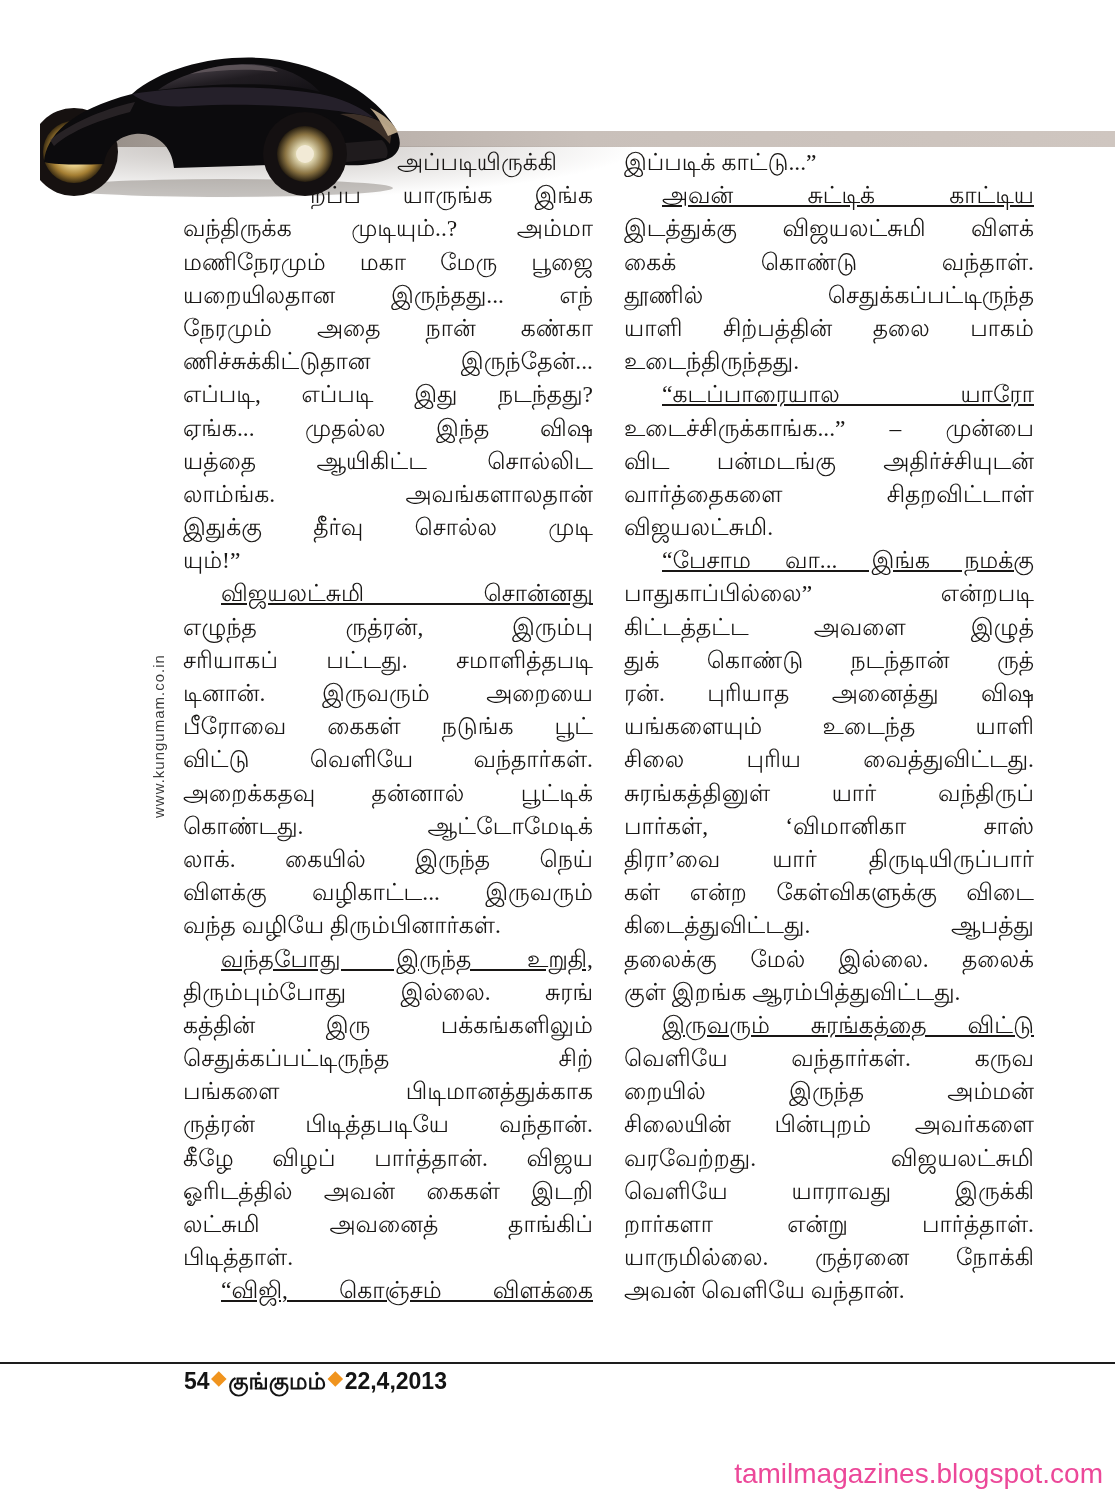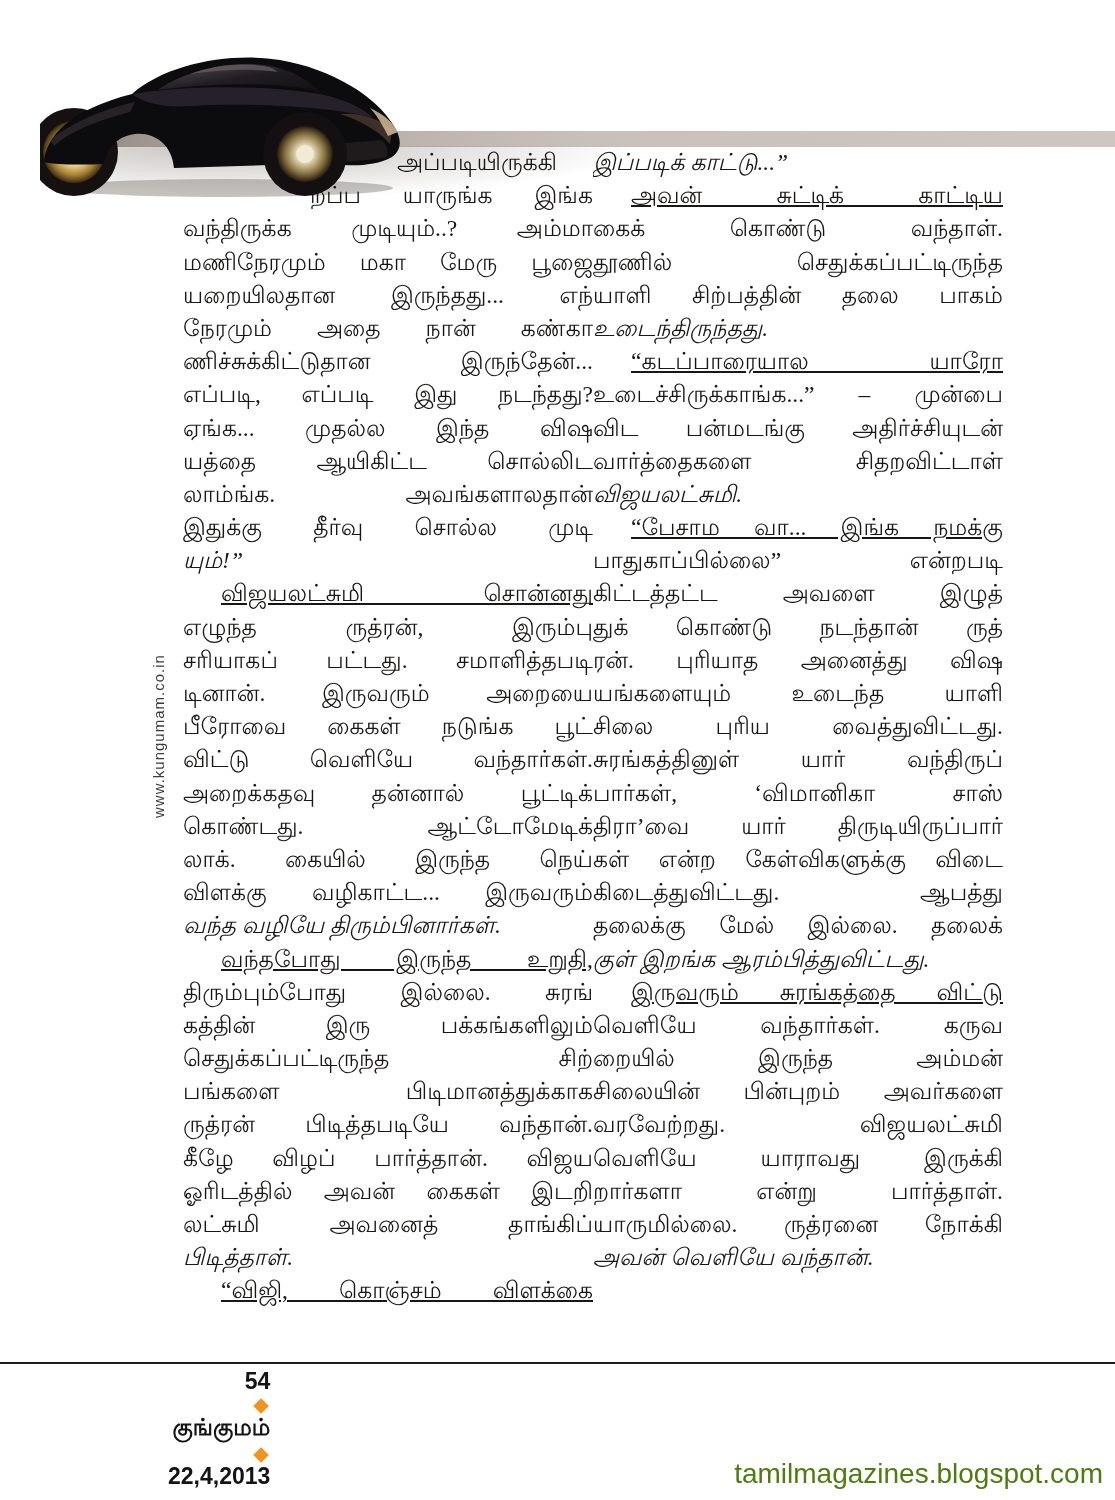--- a/index.html
+++ b/index.html
@@ -20,46 +20,46 @@
   
   .watermark{
     position:absolute; left:150px; top:818px;
     transform:rotate(-90deg); transform-origin:0 0;
     font-family:"Liberation Sans", sans-serif; font-size:15px; color:#3c3c3c;
     letter-spacing:1px; white-space:nowrap;
   }
   
   .columns{
     position:absolute; left:183px; top:146px; width:851px;
-    display:flex; 
+    display:flex; gap:31px;
   }
   .col{width:410px;}
   .para{margin:0;}
   .tl{
     height:33.2px; line-height:33.2px; overflow:hidden;
     font-size:23.5px; color:#191715;
     text-align:justify; text-align-last:justify;
   }
-  .tl.last{text-align-last:auto;font-style:italic;}
+  .tl.last{text-align-last:auto;}
   .tl.cont{text-align-last:justify;}
   .tl.ind{padding-left:38px;text-decoration:underline;}
   .tl.wrap1{padding-left:214px;}
   .tl.wrap2{padding-left:127px;}
   
   .rule{position:absolute; left:0; top:1362px; width:1115px; height:2px; background:#1d1d1d;}
   .footer{
-    position:absolute; left:168px; top:1368px; height:30px;
-    display:flex; align-items:flex-end;
+    position:absolute; left:184px; top:1368px; height:30px;
+    display:flex; align-items:flex-start;
     font-family:"Liberation Sans", sans-serif; font-weight:bold;
-    font-size:23px; color:#141414;flex-direction:column;
+    font-size:23px; color:#141414;
   }
   .footer .dia{font-size:19px; margin:0 2px; line-height:1;}
   .credit{
     position:absolute; right:12px; top:1458px;
-    font-family:"Liberation Sans", sans-serif; font-size:28px; color:#4d7c0f;
+    font-family:"Liberation Sans", sans-serif; font-size:28px; color:#ec4899;
   }
 </style>
 </head>
 <body>
 
 <div class="page">
 
   <div class="band"></div>
   <div class="floor"></div>
 
@@ -146,20 +146,21 @@
         <div class="para">
           <div class="tl cont ind">“விஜி, கொஞ்சம் விளக்கை</div>
         </div>
       </div>
       <div class="col">
         <div class="para">
           <div class="tl last">இப்படிக் காட்டு...”</div>
         </div>
         <div class="para">
           <div class="tl ind">அவன் சுட்டிக் காட்டிய</div>
+          <div class="tl">இடத்துக்கு விஜயலட்சுமி விளக்</div>
           <div class="tl">கைக் கொண்டு வந்தாள்.</div>
           <div class="tl">தூணில் செதுக்கப்பட்டிருந்த</div>
           <div class="tl">யாளி சிற்பத்தின் தலை பாகம்</div>
           <div class="tl last">உடைந்திருந்தது.</div>
         </div>
         <div class="para">
           <div class="tl ind">“கடப்பாரையால யாரோ</div>
           <div class="tl">உடைச்சிருக்காங்க...” – முன்பை</div>
           <div class="tl">விட பன்மடங்கு அதிர்ச்சியுடன்</div>
           <div class="tl">வார்த்தைகளை சிதறவிட்டாள்</div>

